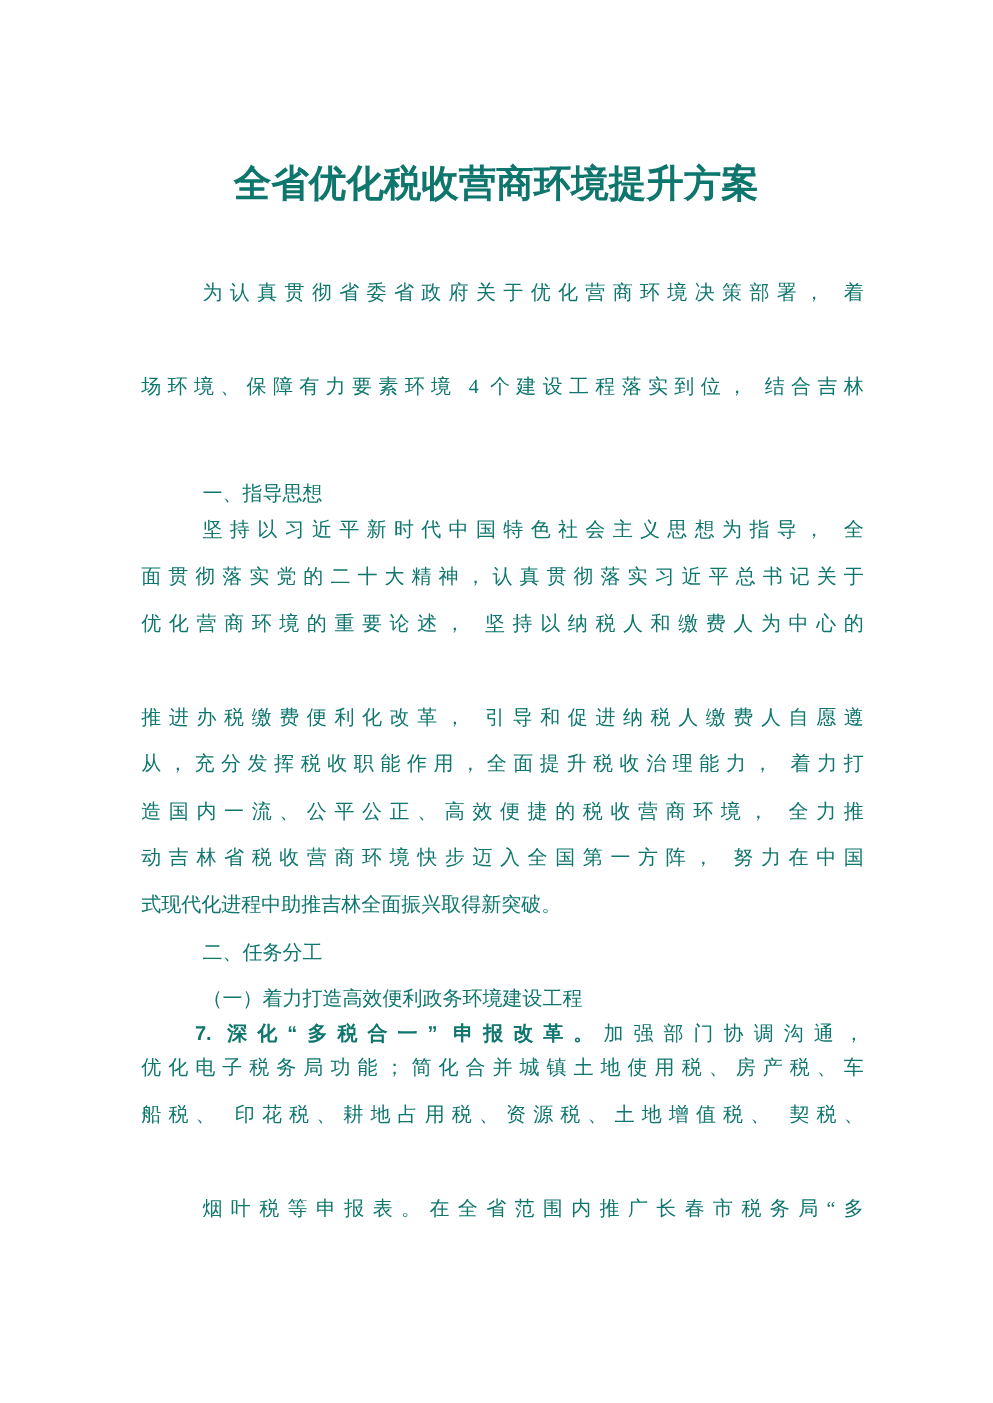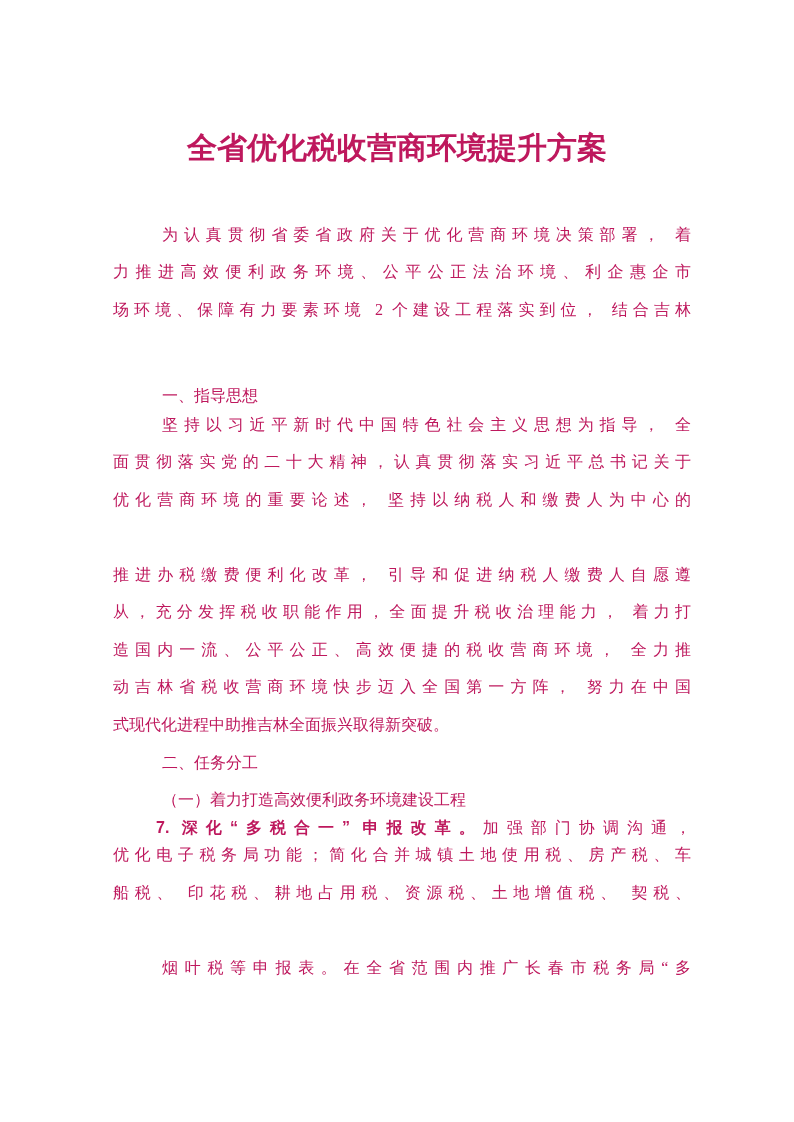--- a/index.html
+++ b/index.html
@@ -5,21 +5,21 @@
   html, body {
     margin: 0;
     padding: 0;
     background: #ffffff;
   }
   .page {
     position: relative;
     width: 794px;
     height: 1122px;
     background: #ffffff;
-    color: #be185d;
+    color: #0f766e;
     font-family: "Liberation Serif", "DejaVu Serif", serif;
     overflow: hidden;
   }
   .doc-title {
     position: absolute;
     top: 130px;
     left: 0;
     width: 794px;
     text-align: center;
     font-size: 30px;
@@ -51,22 +51,21 @@
   }
 </style>
 </head>
 <body>
 
 <div class="page">
 
   <div class="doc-title">全省优化税收营商环境提升方案</div>
 
   <div class="line indent" style="top:222px">为认真贯彻省委省政府关于优化营商环境决策部署， 着</div>
-  <div class="line" style="top:259px">力推进高效便利政务环境、公平公正法治环境、利企惠企市</div>
-  <div class="line" style="top:297px">场环境、保障有力要素环境 2 个建设工程落实到位， 结合吉林</div>
+  <div class="line" style="top:297px">场环境、保障有力要素环境 4 个建设工程落实到位， 结合吉林</div>
 
   <div class="line short indent" style="top:383px">一、指导思想</div>
 
   <div class="line indent" style="top:412px">坚持以习近平新时代中国特色社会主义思想为指导， 全</div>
   <div class="line" style="top:449px">面贯彻落实党的二十大精神，认真贯彻落实习近平总书记关于</div>
   <div class="line" style="top:487px">优化营商环境的重要论述， 坚持以纳税人和缴费人为中心的</div>
   <div class="line" style="top:562px">推进办税缴费便利化改革， 引导和促进纳税人缴费人自愿遵</div>
   <div class="line" style="top:599px">从，充分发挥税收职能作用，全面提升税收治理能力， 着力打</div>
   <div class="line" style="top:637px">造国内一流、公平公正、高效便捷的税收营商环境， 全力推</div>
   <div class="line" style="top:674px">动吉林省税收营商环境快步迈入全国第一方阵， 努力在中国</div>

